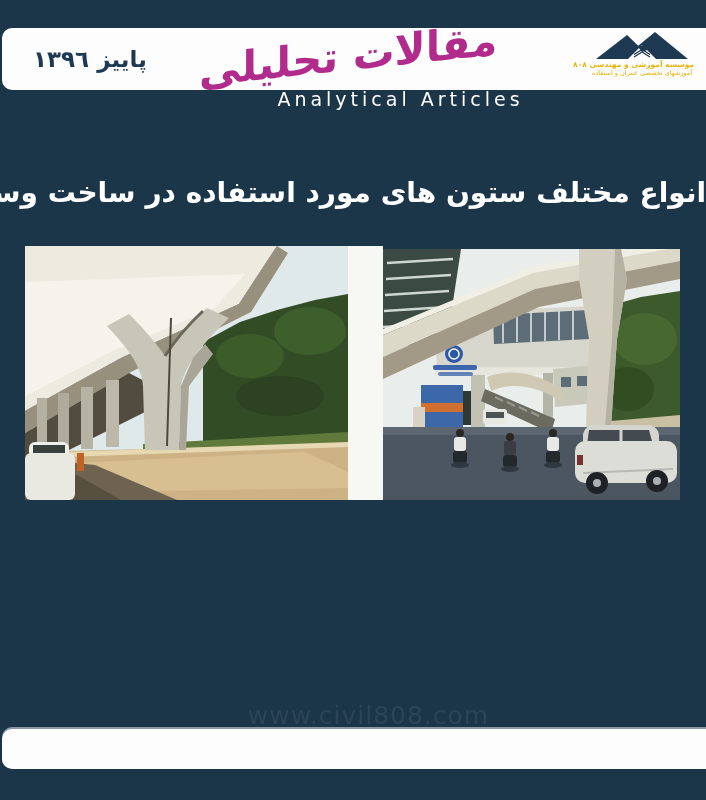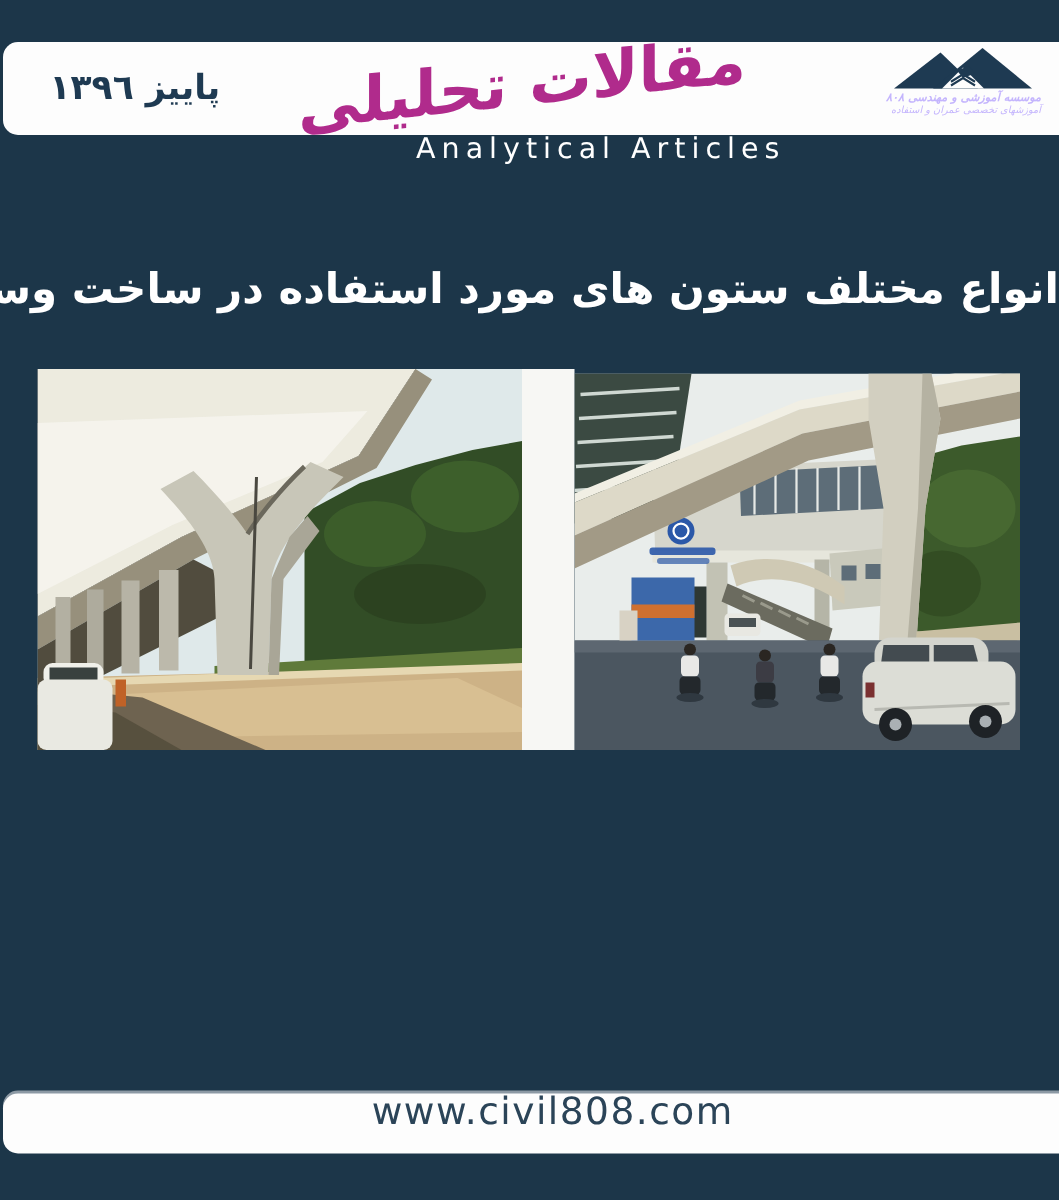--- a/index.html
+++ b/index.html
@@ -13,38 +13,38 @@
   .top-band{position:absolute;left:2px;right:0;top:28px;height:62px;
     background:#fdfdfd;border-radius:10px 0 0 10px;}
   .season{position:absolute;left:33px;top:28px;height:52px;line-height:62px;
     font-size:23px;font-weight:bold;color:#1e3a52;direction:rtl;white-space:nowrap;}
   .calligraphy{position:absolute;left:258px;top:10px;width:240px;height:86px;
     line-height:86px;text-align:center;font-size:42px;font-weight:bold;
     color:#b02b8c;direction:rtl;white-space:nowrap;
     transform:rotate(-6deg) skewX(-6deg);}
   .brand-subtitle{position:absolute;top:88px;left:95px;right:0;text-align:center;
     color:#ffffff;font-size:19px;letter-spacing:4px;white-space:nowrap;}
-  .institute{position:absolute;top:32px;right:12px;width:104px;
-    color:#c4b5fd;direction:rtl;font-style:italic;}
+  .institute{position:absolute;top:32px;right:12px;width:104px;text-align:center;
+    color:#eab308;direction:rtl;}
   .institute svg{display:block;margin:0 auto;}
   .institute .l1{font-size:7.5px;font-weight:bold;line-height:9px;white-space:nowrap;}
   .institute .l2{font-size:6.5px;line-height:8px;white-space:nowrap;}
   
   .headline{position:absolute;top:176px;left:0;right:0;text-align:center;
     color:#ffffff;font-size:28px;font-weight:bold;direction:rtl;white-space:nowrap;}
   
   .photo-left{position:absolute;left:25px;top:246px;width:323px;height:254px;}
   .photo-divider{position:absolute;left:348px;top:246px;width:35px;height:254px;background:#f7f7f4;}
   .photo-right{position:absolute;left:383px;top:249px;width:297px;height:251px;}
   svg{display:block;}
   
   .bottom-bar{position:absolute;left:2px;right:0;top:729px;height:40px;
     background:#fdfdfd;border-radius:10px 0 0 10px;
     box-shadow:0 -2px 0 #8c99a4;}
-  .site-url{position:absolute;left:0;right:0;top:721px;height:36px;line-height:40px;
+  .site-url{position:absolute;left:0;right:0;top:696px;height:36px;line-height:40px;
     text-align:center;font-size:25px;color:#2b4458;letter-spacing:1px;margin-left:31px;}
 </style>
 </head>
 <body>
 
 <div class="canvas">
 
   <div class="top-band"></div>
   <div class="season">پاییز ١٣٩٦</div>
   <div class="calligraphy">مقالات تحلیلی</div>

